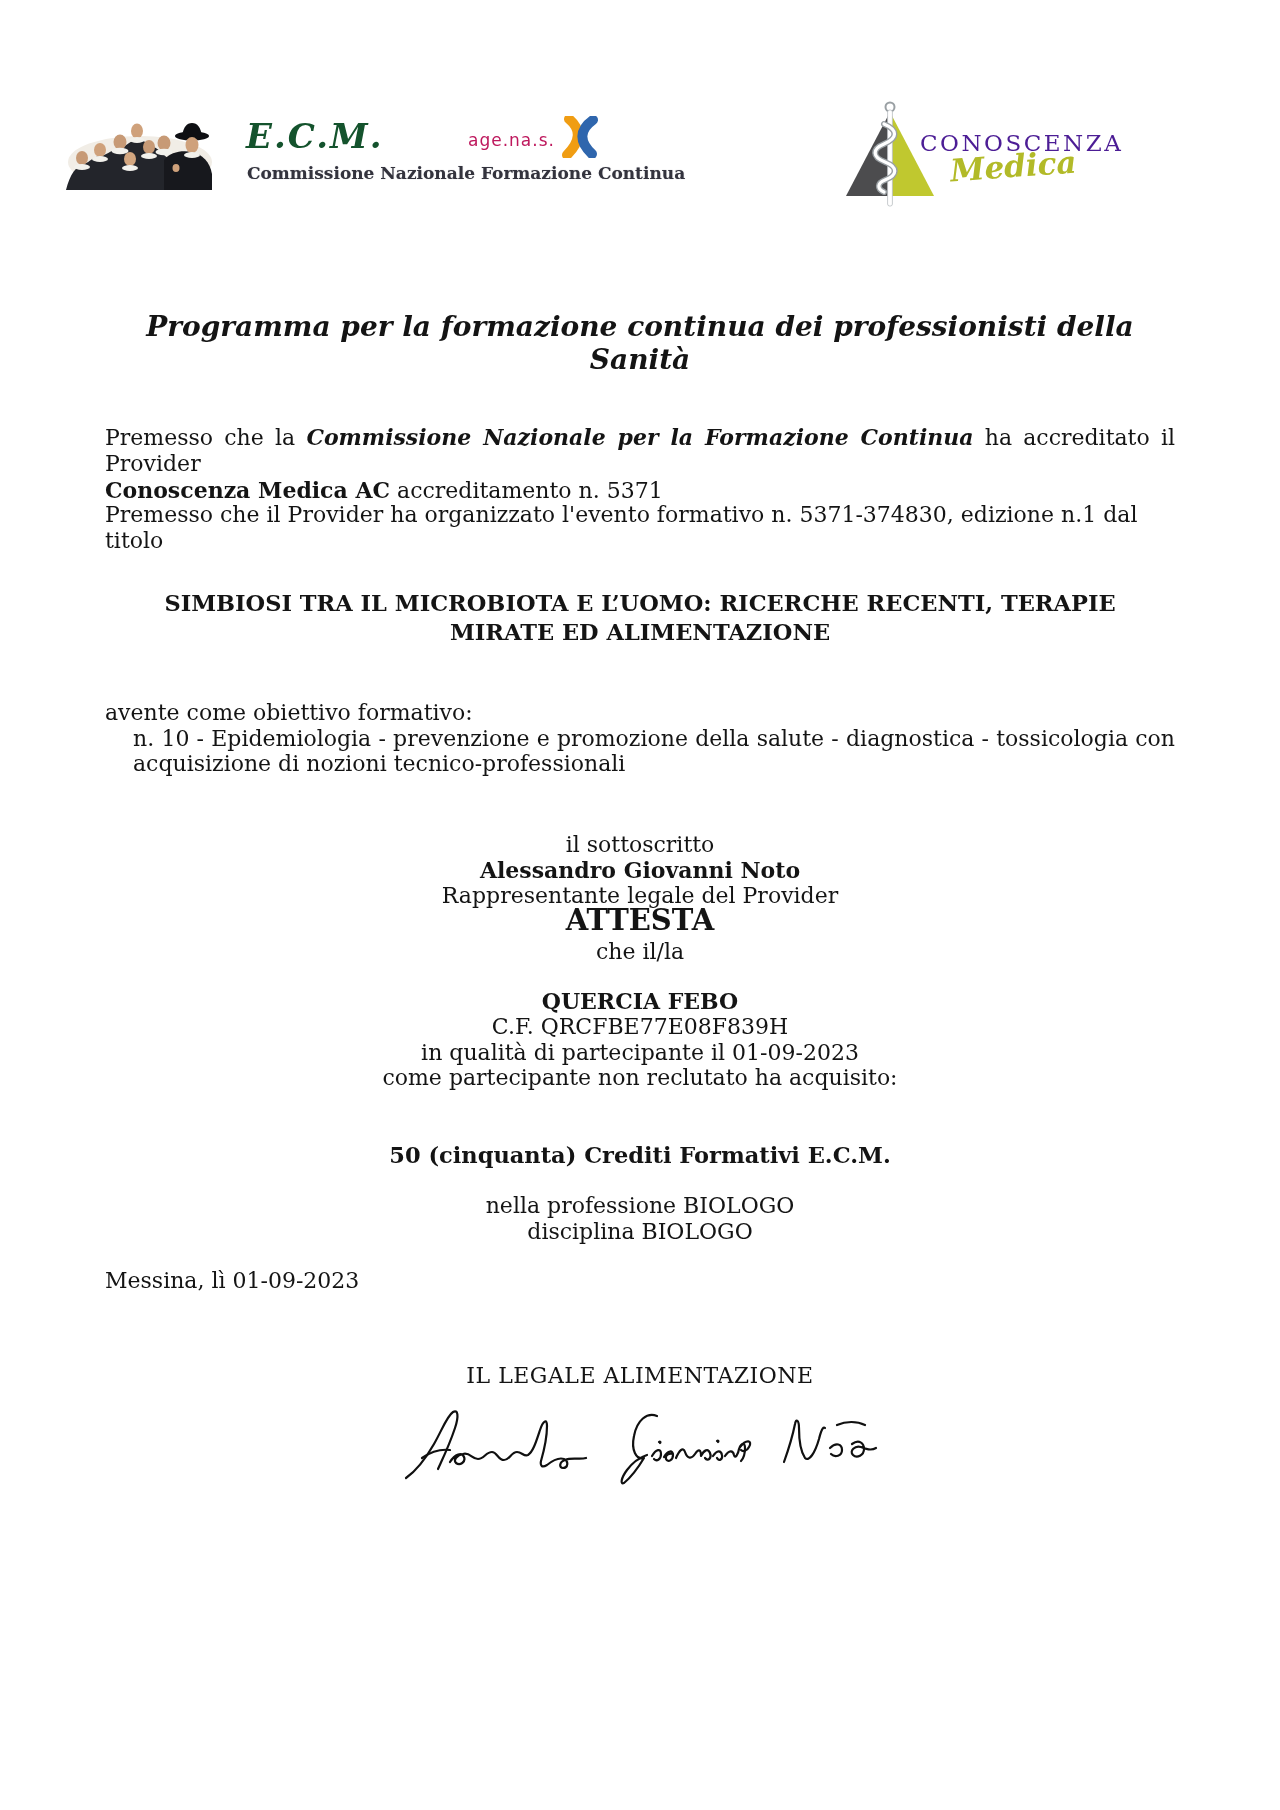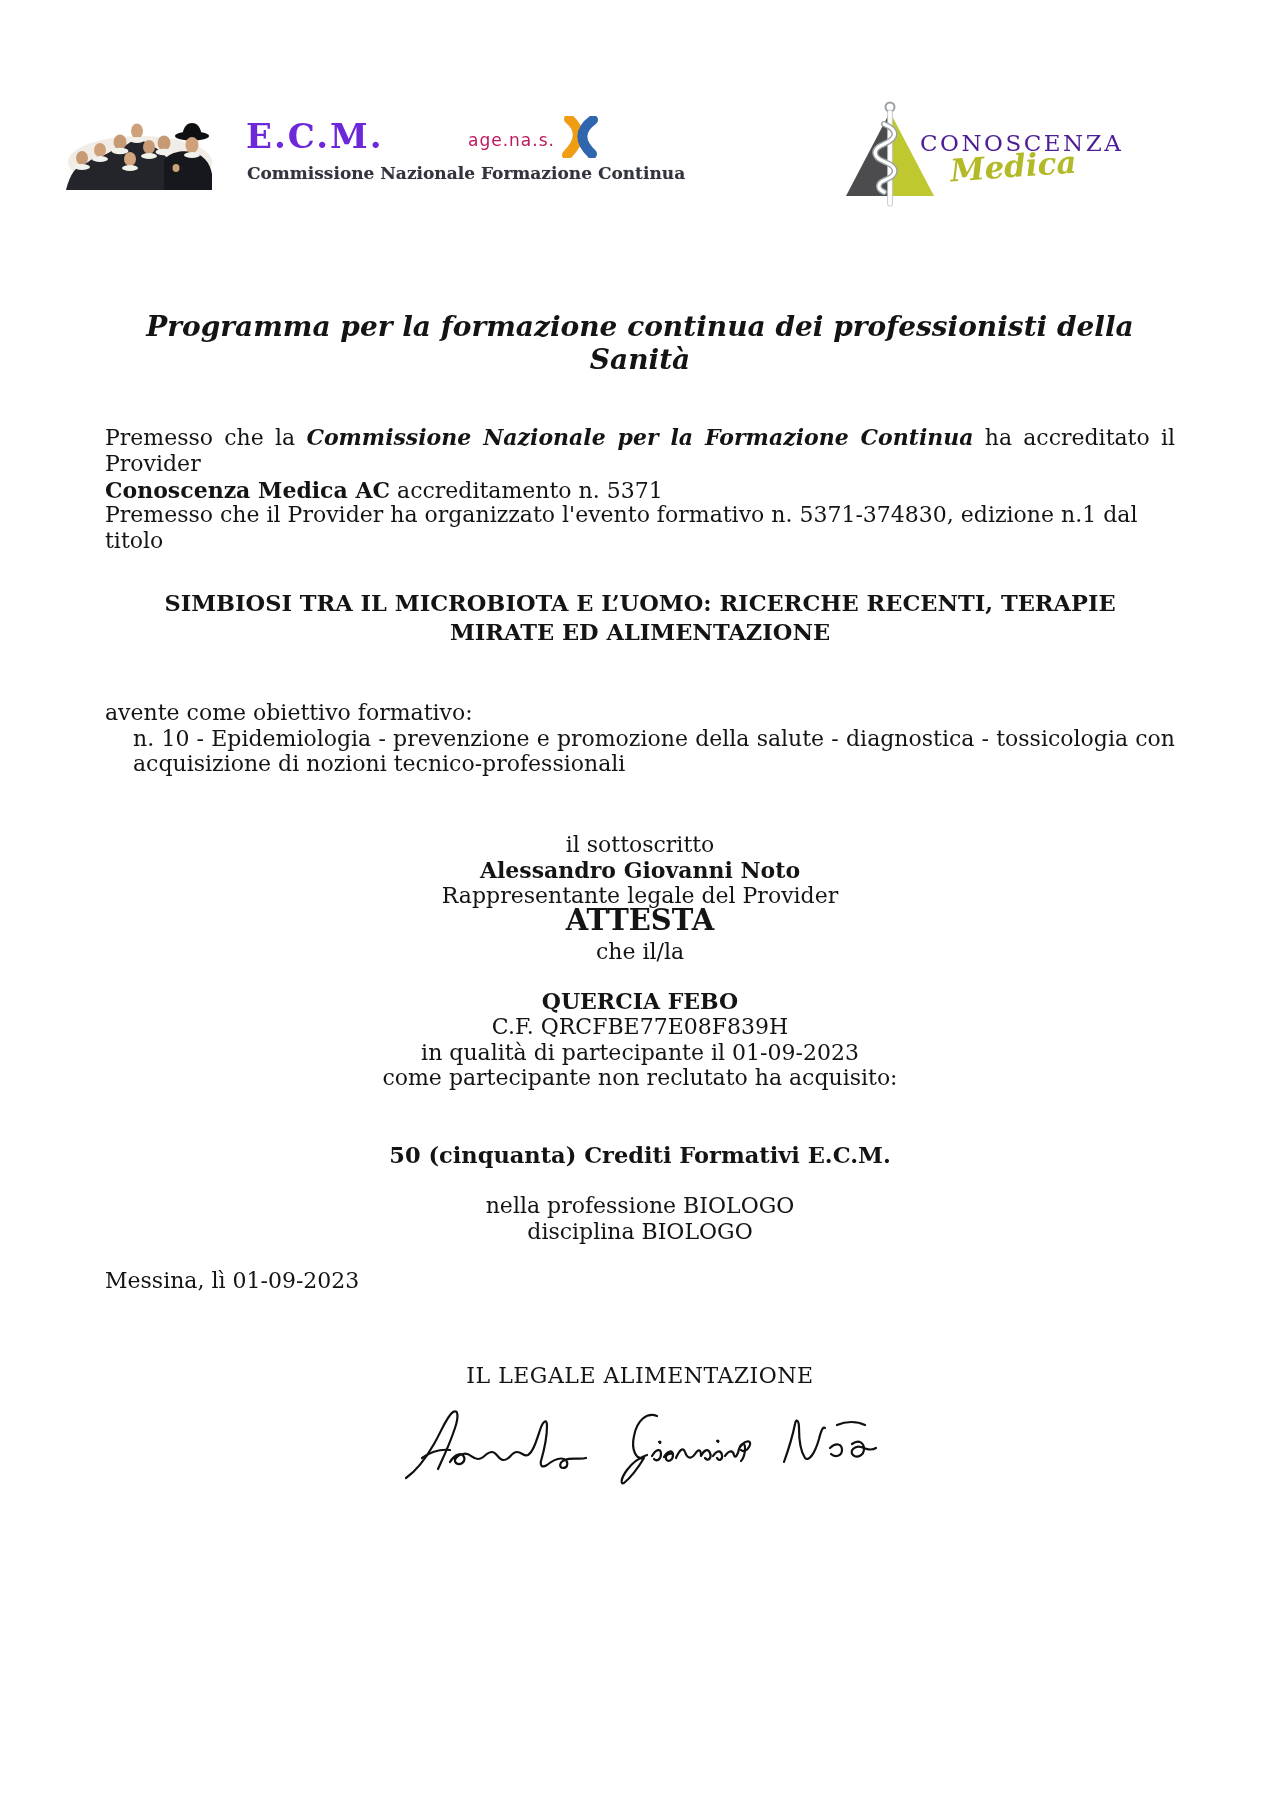--- a/index.html
+++ b/index.html
@@ -5,21 +5,21 @@
   html,body{margin:0;padding:0;background:#888;}
   .page{
     position:relative;width:1280px;height:1810px;background:#ffffff;
     margin:0 auto;overflow:hidden;
     font-family:"DejaVu Serif","Liberation Serif",serif;color:#141414;
   }
   
   .painting{position:absolute;left:60px;top:116px;width:156px;height:74px;}
   .ecm-acronym{
     position:absolute;left:246px;top:116px;
-    font-size:34px;font-weight:bold;letter-spacing:2px;color:#6d28d9;
+    font-size:34px;font-weight:bold;font-style:italic;letter-spacing:2px;color:#14532d;
   }
   .ecm-subtitle{
     position:absolute;left:247px;top:163px;
     font-size:17px;font-weight:bold;color:#33333d;
     text-shadow:0 0 1px rgba(40,40,60,.35);
   }
   .agenas{position:absolute;left:468px;top:116px;display:flex;align-items:center;}
   .agenas-label{
     font-family:"DejaVu Sans","Liberation Sans",sans-serif;
     font-size:17px;color:#be185d;letter-spacing:1px;margin-top:6px;

